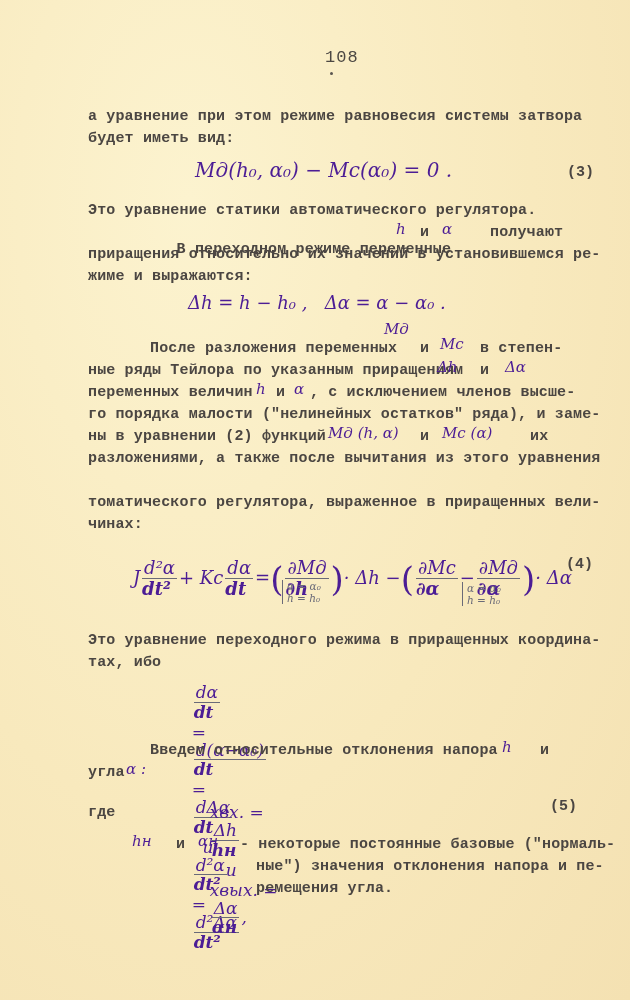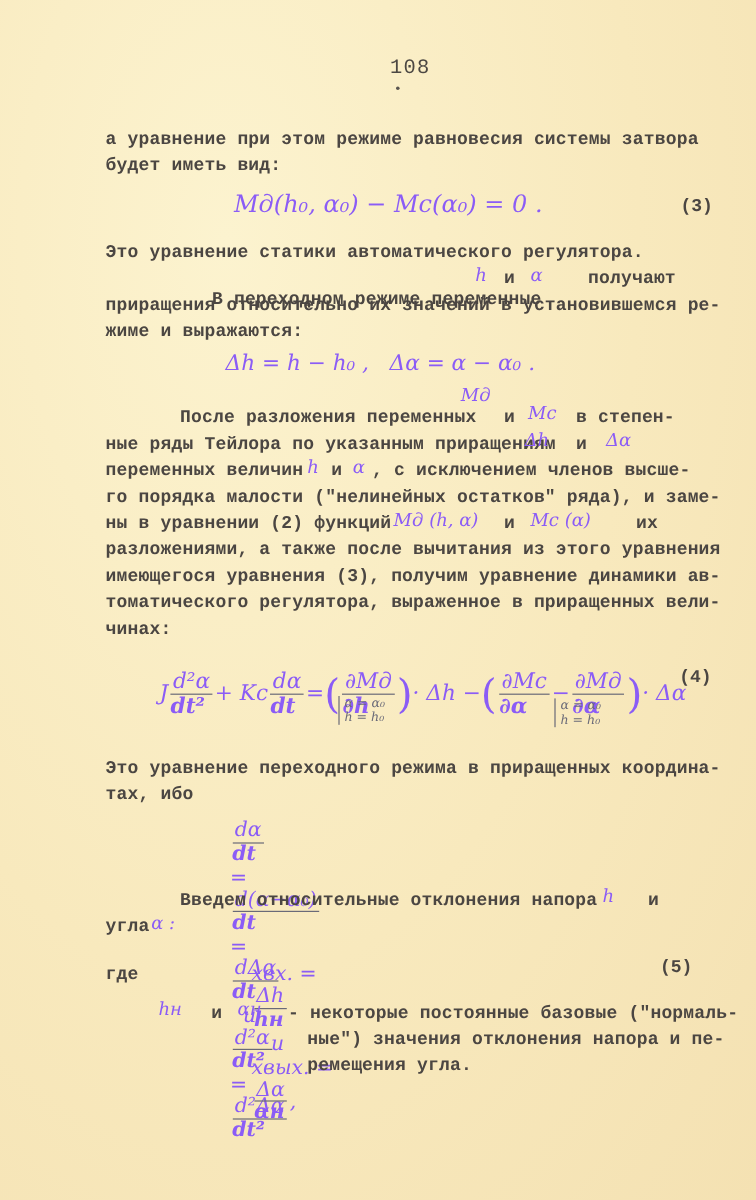--- a/index.html
+++ b/index.html
@@ -10,21 +10,21 @@
       font-family: "Liberation Mono", "DejaVu Sans Mono", monospace;
       color: #4a4540;
       position: relative;
     }
     .page { position: absolute; left: 0; top: 0; width: 559px; height: 1000px; }
     .pnum { position: absolute; left: 325px; top: 48px; font-size: 17px; letter-spacing: 1px; color: #4c4843; }
     .pdot { position: absolute; left: 330px; top: 72px; width: 3px; height: 3px; border-radius: 50%; background:#5a5550; }
     .line { position: absolute; font-size: 15px; font-weight: bold; white-space: pre; letter-spacing: 0.15px; color: #4b4642; }
     .f {
       position: absolute; font-family: "DejaVu Serif", serif; font-style: italic;
-      color: #8b5cf6; white-space: pre; font-size: 19px;
+      color: #4c1d95; white-space: pre; font-size: 19px;
     }
     .fs { font-size: 15px; }
     .eqn { position: absolute; font-size: 15px; font-weight: bold; color: #4b4642; }
     .frac { display: inline-block; vertical-align: middle; text-align: left; margin: 0 2px; }
     .frac .num { display: block; border-bottom: 1.3px solid #6a6a78; padding: 0 2px; line-height: 1.05; }
     .frac .den { display: block; line-height: 1.1; font-weight: bold; }
     .paren { font-size: 34px; vertical-align: middle; font-style: normal; font-family: "DejaVu Serif", serif; }
     .cond { position: absolute; font-size: 10.5px; line-height: 12px; border-left: 1.3px solid #6a6a78; padding-left: 4px; font-family: "DejaVu Serif", serif; font-style: italic; color:#6a6a78; }
   </style>
 </head>
@@ -74,21 +74,20 @@
 
   <div class="line" style="left:88px;top:406px">го порядка малости ("нелинейных остатков" ряда), и заме-</div>
 
   <div class="line" style="left:88px;top:428px">ны в уравнении (2) функций</div>
   <div class="f fs" style="left:328px;top:424px">Mд (h, α)</div>
   <div class="line" style="left:420px;top:428px">и</div>
   <div class="f fs" style="left:442px;top:424px">Mc (α)</div>
   <div class="line" style="left:530px;top:428px">их</div>
 
   <div class="line" style="left:88px;top:450px">разложениями, а также после вычитания из этого уравнения</div>
-  <div class="line" style="left:88px;top:472px">имеющегося уравнения (3), получим уравнение динамики ав-</div>
   <div class="line" style="left:88px;top:494px">томатического регулятора, выраженное в приращенных вели-</div>
   <div class="line" style="left:88px;top:516px">чинах:</div>
 
   <div class="f" style="left:110px;top:538px;font-size:18px">
     <span>J</span><span class="frac"><span class="num">d²α</span><span class="den">dt²</span></span><span>+ Kc</span><span class="frac"><span class="num">dα</span><span class="den">dt</span></span><span>=</span><span class="paren">(</span><span class="frac"><span class="num">∂Mд</span><span class="den">∂h</span></span><span class="paren">)</span><span>· Δh −</span><span class="paren">(</span><span class="frac"><span class="num">∂Mc</span><span class="den">∂α</span></span><span>−</span><span class="frac"><span class="num">∂Mд</span><span class="den">∂α</span></span><span class="paren">)</span><span>· Δα</span>
   </div>
   <div class="cond" style="left:282px;top:580px">
       <div>α = α₀</div>
       <div>h = h₀</div>
     </div>

